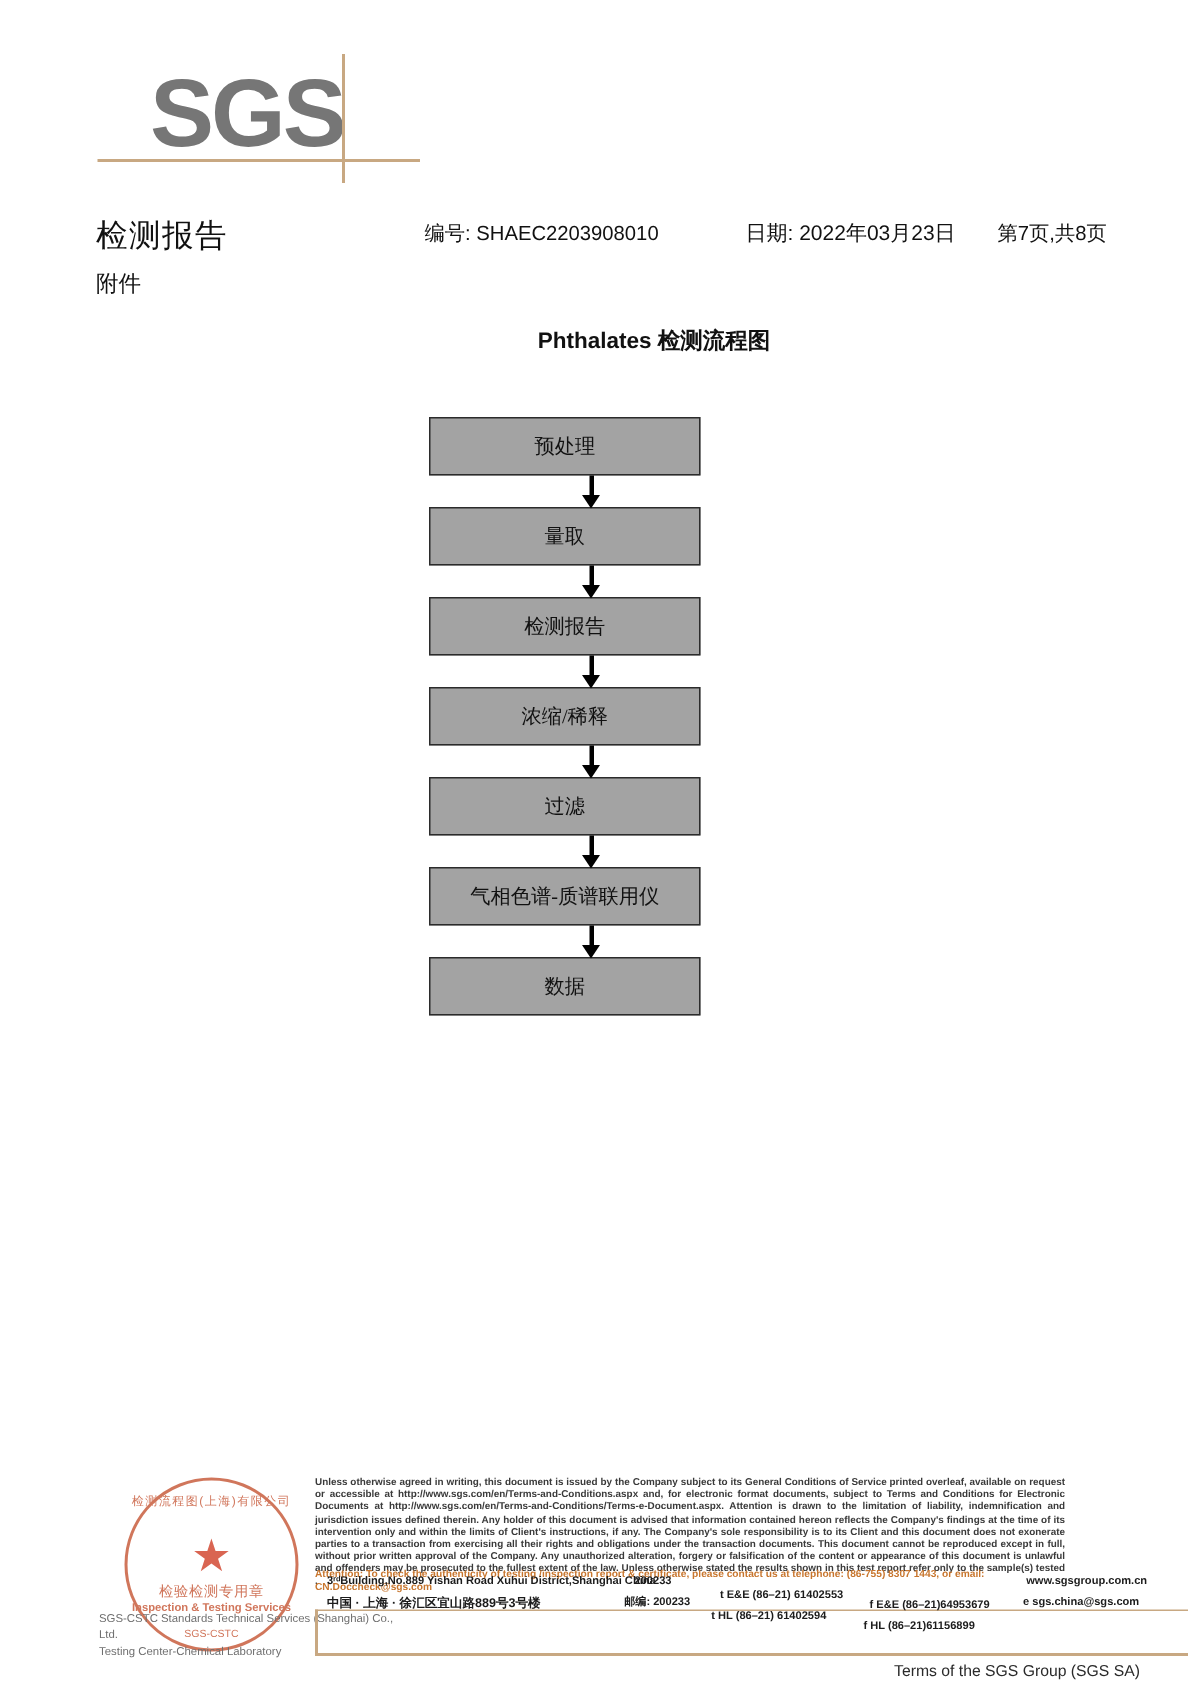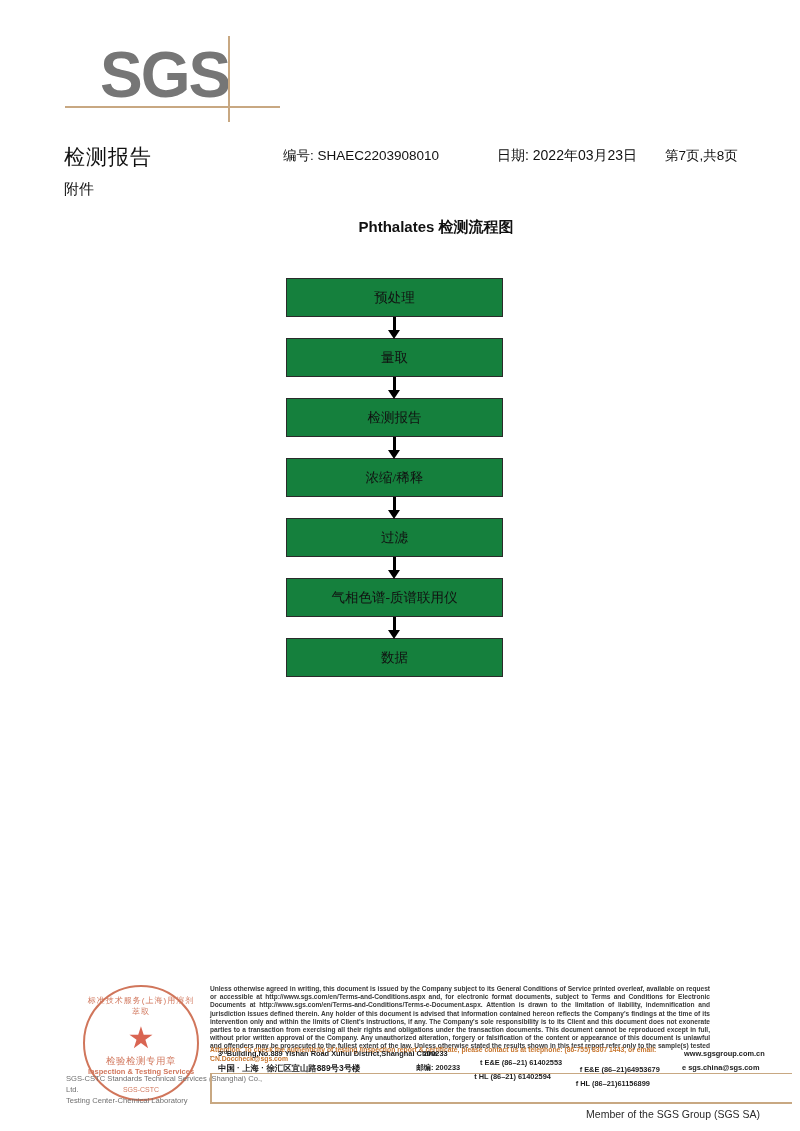--- a/index.html
+++ b/index.html
@@ -102,29 +102,29 @@
     padding-left: 36px;
   }
   .flow {
     position: absolute;
     left: 286px;
     top: 278px;
     width: 217px;
   }
   .fbox {
     box-sizing: border-box;
-    width: 217px;
+    width: 181px;
     height: 39px;
     border: 1.4px solid #2b2b2b;
     display: flex;
     align-items: center;
     justify-content: center;
     font-size: 13.5px;
     color: #111111;
-    background: #15803d;
+    background: #a3a3a3;
     font-family: Liberation Serif, serif;
   }
   .farrow {
     position: relative;
     width: 217px;
     height: 21px;
   }
   .farrow .shaft {
     position: absolute;
     left: 107px;
@@ -350,21 +350,21 @@
     <div class="farrow">
       <div class="shaft"></div>
       <div class="head"></div>
     </div>
 
     <div class="fbox">数据</div>
 
   </div>
 
   <div class="stamp">
-    <div class="stamp-arc">标准技术服务(上海)用溶剂萃取</div>
+    <div class="stamp-arc">检测流程图(上海)有限公司</div>
     <div class="stamp-star">★</div>
     <div class="stamp-cn">检验检测专用章</div>
     <div class="stamp-en">Inspection &amp; Testing Services</div>
     <div class="stamp-arc-b">SGS-CSTC</div>
   </div>
 
   <div class="lab-name">
     <div>SGS-CSTC Standards Technical Services (Shanghai) Co., Ltd.</div>
     <div>Testing Center-Chemical Laboratory</div>
   </div>
@@ -386,15 +386,15 @@
     </div>
     <div class="addr-row">
       <span class="addr-c1 addr-cn">中国 · 上海 · 徐汇区宜山路889号3号楼</span>
       <span class="addr-c2">邮编: 200233</span>
       <span class="addr-c3">t HL (86–21) 61402594</span>
       <span class="addr-c4">f HL (86–21)61156899</span>
       <span class="addr-c5">e  sgs.china@sgs.com</span>
     </div>
   </div>
 
-  <div class="member">Member of the SGS Group (SGS SA)</div>
+  <div class="member">Terms of the SGS Group (SGS SA)</div>
 
 </div>
 
 </body></html>

